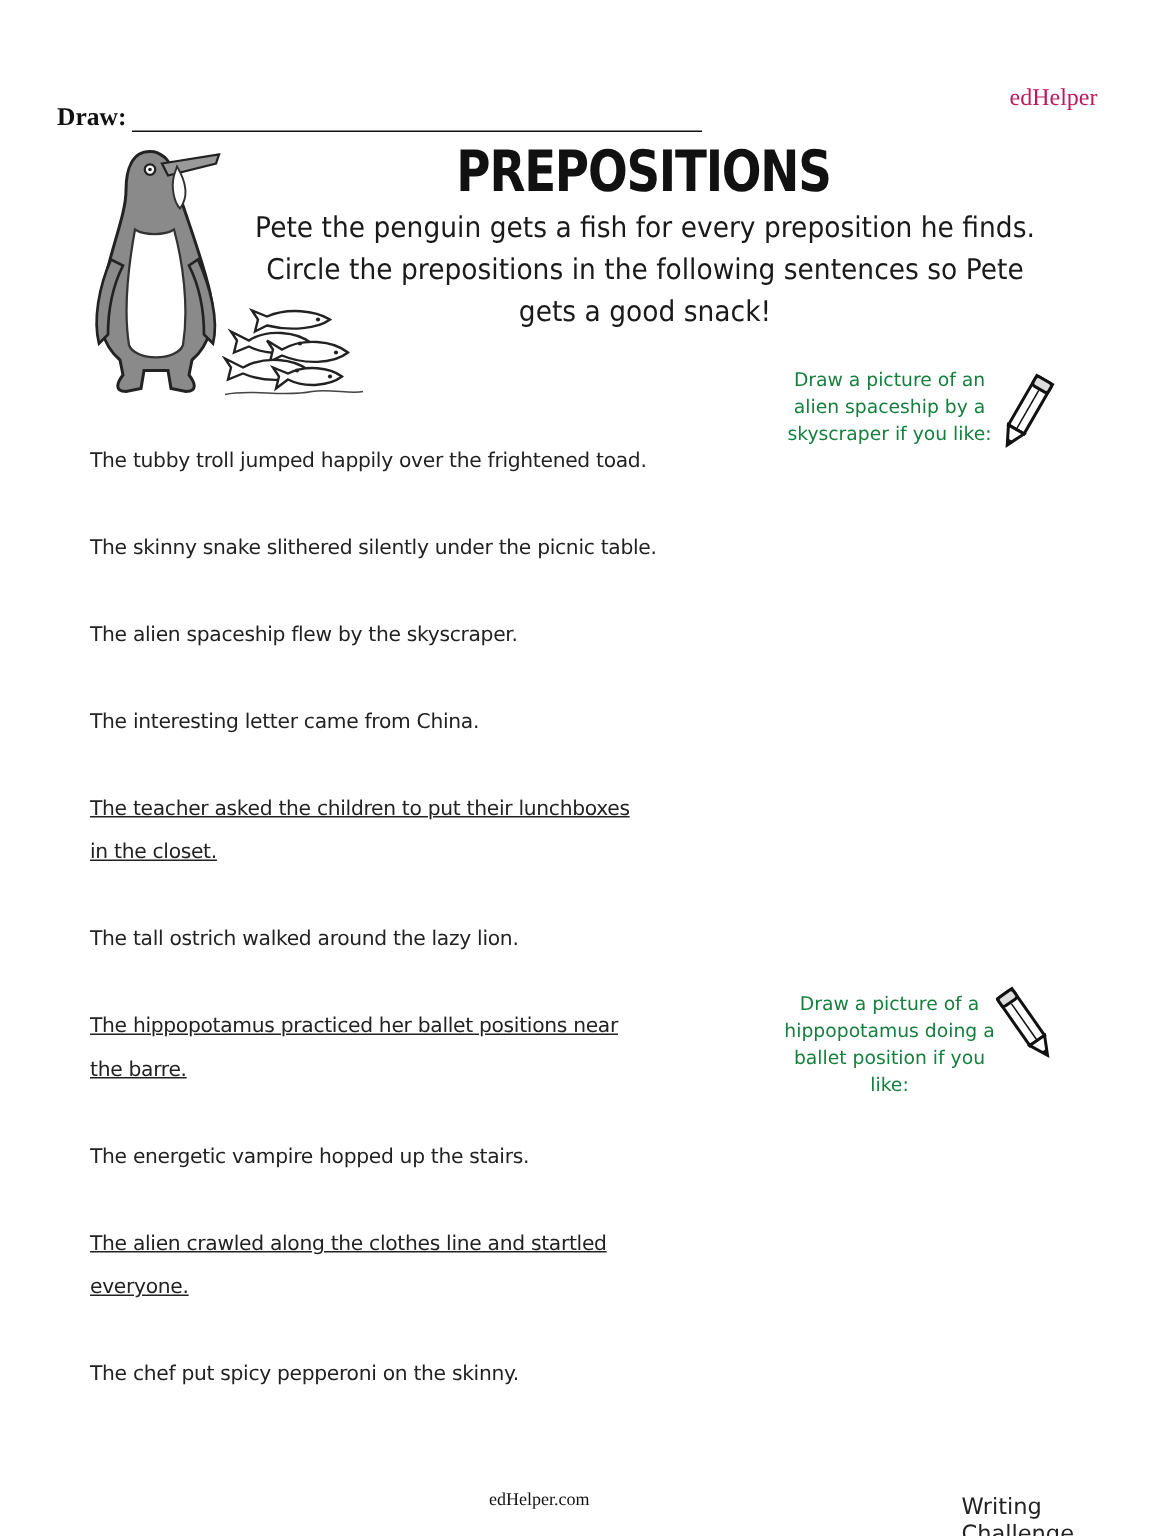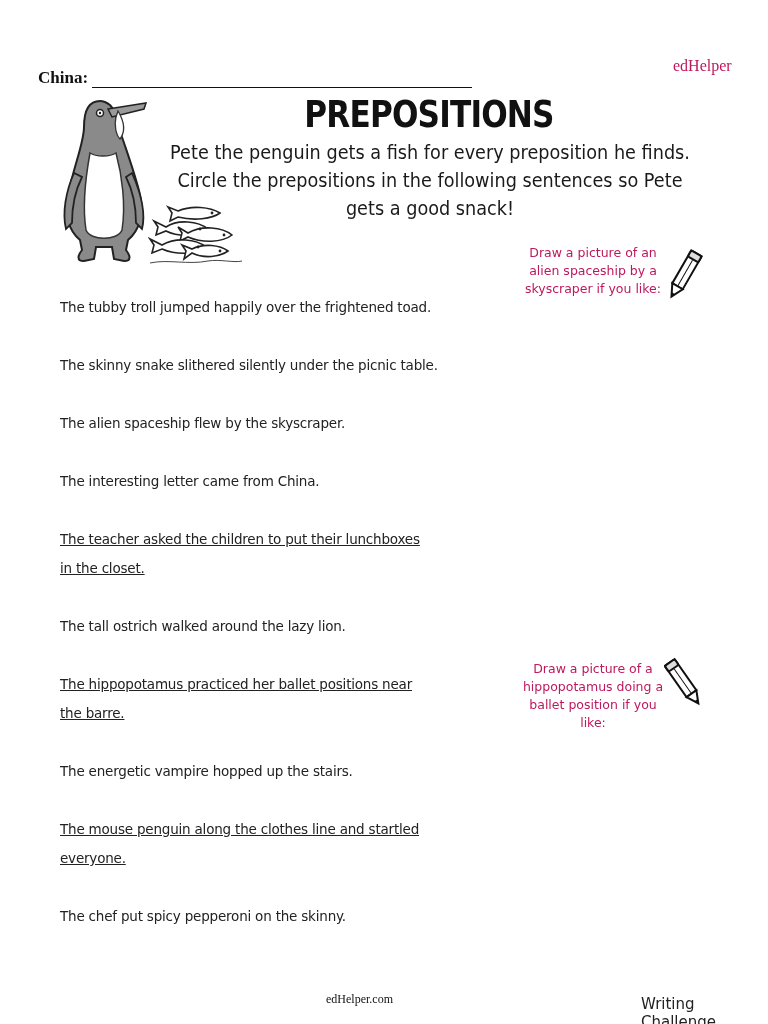--- a/index.html
+++ b/index.html
@@ -15,37 +15,37 @@
   .title { position: absolute; top: 92px; left: 0; width: 858px; text-align: center;
            font-family: "DejaVu Sans", sans-serif; font-weight: bold; font-size: 38px;
            letter-spacing: -1px; transform: scaleX(0.82); transform-origin: 50% 0; color: #111; }
   .intro { position: absolute; top: 138px; left: 150px; width: 560px; text-align: center;
            font-size: 19px; line-height: 28px; color: #1a1a1a; transform: scaleX(0.93); transform-origin: 50% 0; }
 
   .penguin { position: absolute; top: 95px; left: 60px; }
   .fish { position: absolute; top: 205px; left: 148px; }
 
   .draw-box { position: absolute; width: 200px; }
-  .draw-text { font-size: 12.5px; line-height: 18px; text-align: center; color: #be185d; width: 150px; }
+  .draw-text { font-size: 12.5px; line-height: 18px; text-align: center; color: #15803d; width: 150px; }
   .draw-box .pencil { position: absolute; }
 
   .sentences { position: absolute; top: 293px; left: 60px; width: 400px; }
   .sentence { font-size: 13.5px; line-height: 29px; color: #222; margin-bottom: 29px; letter-spacing: -0.2px; }
   .sentence.two-line { margin-bottom: 29px; text-decoration: underline; }
 
   .footer-site { position: absolute; top: 992px; left: 326px; font-size: 12px; color: #111; }
   .footer-label { position: absolute; top: 995px; left: 641px; font-size: 15px; color: #222; }
 </style>
 </head>
 <body>
 
 <div class="brand-top serif">edHelper</div>
 
 <div class="name-row serif">
-  <span class="name-label">China:</span>
+  <span class="name-label">Draw:</span>
   <span class="name-line"></span>
 </div>
 
 <div class="penguin">
   <svg width="100" height="172" viewBox="0 0 100 172">
     <path d="M40 6 C28 6 24 18 24 32 C24 48 14 70 8 100 C4 118 8 135 20 145 L22 155 C18 160 16 166 24 166 L34 164 L36 152 L52 152 L54 164 L64 166 C72 166 70 160 66 155 L68 145 C80 135 84 118 80 100 C76 82 68 60 62 42 C58 28 56 16 50 10 C46 7 44 6 40 6 Z" fill="#8a8a8a" stroke="#222" stroke-width="2"></path>
     <path d="M30 58 C26 80 22 110 26 135 C30 146 58 146 62 135 C66 110 62 80 56 58 C50 62 36 62 30 58 Z" fill="#ffffff" stroke="#333" stroke-width="1.5"></path>
     <path d="M14 78 C6 96 2 118 6 134 L12 128 C12 110 16 94 22 82 Z" fill="#8a8a8a" stroke="#222" stroke-width="1.8"></path>
     <path d="M72 78 C80 96 86 118 82 134 L76 128 C76 110 72 94 66 82 Z" fill="#8a8a8a" stroke="#222" stroke-width="1.8"></path>
     <circle cx="40" cy="18" r="3.5" fill="#fff" stroke="#222" stroke-width="1.5"></circle>
@@ -142,21 +142,21 @@
       <div>The tall ostrich walked around the lazy lion.</div>
     </div>
   <div class="sentence two-line">
     <div>The hippopotamus practiced her ballet positions near</div>
     <div>the barre.</div>
   </div>
   <div class="sentence">
       <div>The energetic vampire hopped up the stairs.</div>
     </div>
   <div class="sentence two-line">
-    <div>The mouse penguin along the clothes line and startled</div>
+    <div>The alien crawled along the clothes line and startled</div>
     <div>everyone.</div>
   </div>
   <div class="sentence">
       <div>The chef put spicy pepperoni on the skinny.</div>
     </div>
 </div>
 
 <div class="footer-site serif">edHelper.com</div>
 <div class="footer-label sans">Writing Challenge</div>
 

